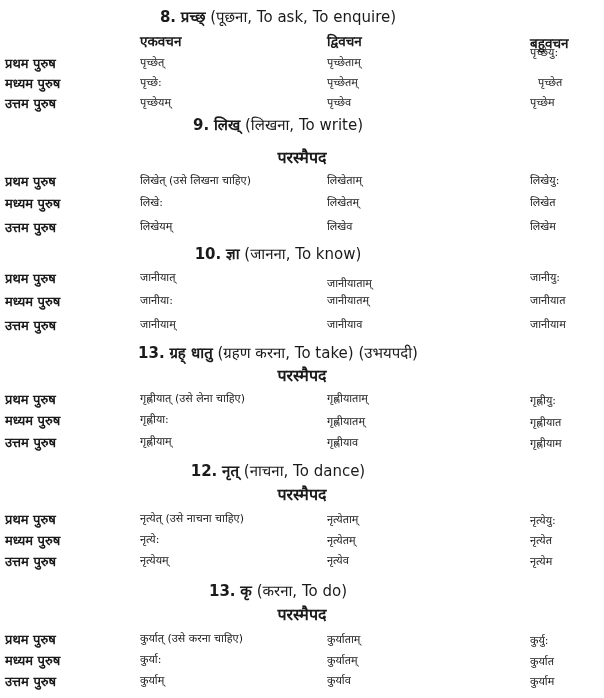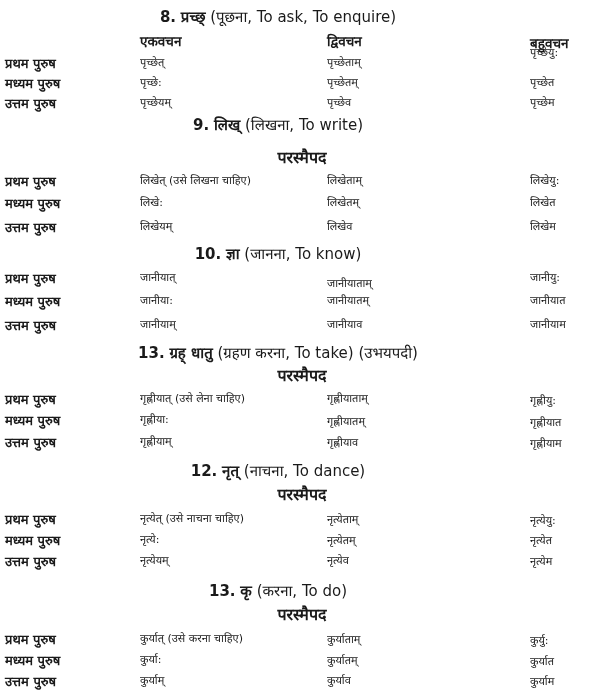--- a/index.html
+++ b/index.html
@@ -32,21 +32,21 @@
 <div class="abs hdr c3" style="top:34px;">बहुवचन</div>
 
 <div class="abs lbl" style="top:54px;">प्रथम पुरुष</div>
 <div class="abs cell c1" style="top:54px;">पृच्छेत्</div>
 <div class="abs cell c2" style="top:54px;">पृच्छेताम्</div>
 <div class="abs cell c3" style="top:44px;">पृच्छेयु:</div>
 
 <div class="abs lbl" style="top:74px;">मध्यम पुरुष</div>
 <div class="abs cell c1" style="top:74px;">पृच्छे:</div>
 <div class="abs cell c2" style="top:74px;">पृच्छेतम्</div>
-<div class="abs cell c3" style="top:74px;">पृच्छेत</div>
+<div class="abs cell c3" style="top:74px;margin-left:8px;">पृच्छेत</div>
 
 <div class="abs lbl" style="top:94px;">उत्तम पुरुष</div>
 <div class="abs cell c1" style="top:94px;">पृच्छेयम्</div>
 <div class="abs cell c2" style="top:94px;">पृच्छेव</div>
 <div class="abs cell c3" style="top:94px;">पृच्छेम</div>
 
 <div class="abs title" style="top:114px;">
   <span class="num">9.</span>
   <span class="root">लिख्</span>
   <span class="gloss">(लिखना, To write)</span>

